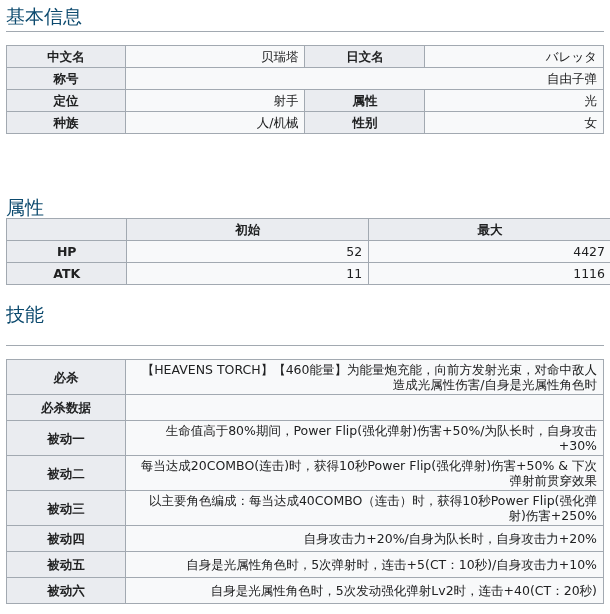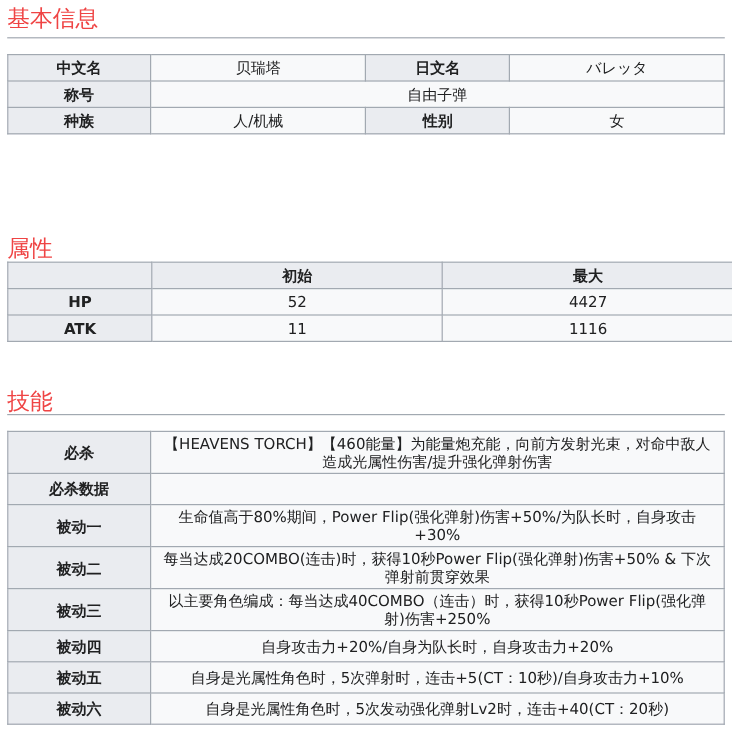--- a/index.html
+++ b/index.html
@@ -1,22 +1,22 @@
 <!DOCTYPE html>
 <html><head>
 <meta charset="utf-8">
 <style>
   html, body { margin:0; padding:0; background:#ffffff; }
   body { width:610px; height:614px; overflow:hidden; font-family:"DejaVu Sans", "Liberation Sans", sans-serif; color:#202122; position:relative; }
-  .section-title { position:absolute; left:6px; font-family:Liberation Sans, sans-serif; font-size:19px; color:#ef4444; line-height:24px; }
+  .section-title { position:absolute; left:6px; font-family:Liberation Sans, sans-serif; font-size:19px; color:#0c4a6e; line-height:24px; }
   .rule { position:absolute; left:6px; width:598px; height:1px; background:#a2a9b1; }
   table { position:absolute; left:6px; border-collapse:collapse; background:#f8f9fa; font-size:12.5px; }
   td, th { border:1px solid #a2a9b1; padding:0 6px; height:21px; line-height:15px;margin-left:32px; }
   th { background:#eaecf0; font-weight:bold; text-align:center; color:#202122; }
-  td { text-align:center; background:#f8f9fa; }
+  td { text-align:right; background:#f8f9fa; }
   .t3 td { padding-top:2px; padding-bottom:2px; }
 </style>
 </head>
 <body>
 
 <div class="section-title" style="top:5px;">基本信息</div>
 <div class="rule" style="top:31px;"></div>
 
 <table style="top:45px; width:598px;">
   <colgroup>
@@ -28,20 +28,26 @@
   <tbody>
       <tr>
     <th>中文名</th>
     <td>贝瑞塔</td>
     <th>日文名</th>
     <td>バレッタ</td>
   </tr>
   <tr>
     <th>称号</th>
     <td colspan="3">自由子弹</td>
+  </tr>
+  <tr>
+    <th>定位</th>
+    <td>射手</td>
+    <th>属性</th>
+    <td>光</td>
   </tr>
   <tr>
     <th>种族</th>
     <td>人/机械</td>
     <th>性别</th>
     <td>女</td>
   </tr>
 </tbody>
   </table>
 
@@ -66,32 +72,32 @@
     <td>4427</td>
   </tr>
   <tr>
     <th>ATK</th>
     <td>11</td>
     <td>1116</td>
   </tr>
 </tbody>
   </table>
 
-<div class="section-title" style="top:324px;">技能</div>
+<div class="section-title" style="top:303px;">技能</div>
 <div class="rule" style="top:345px;"></div>
 
 <table class="t3" style="top:359px; width:598px;">
   <colgroup>
       <col style="width:119px">
       <col style="width:479px">
     </colgroup>
   <tbody>
       <tr>
         <th>必杀</th>
-        <td>【HEAVENS TORCH】【460能量】为能量炮充能，向前方发射光束，对命中敌人造成光属性伤害/提升强化弹射伤害</td>
+        <td>【HEAVENS TORCH】【460能量】为能量炮充能，向前方发射光束，对命中敌人造成光属性伤害/自身是光属性角色时</td>
       </tr>
   <tr>
         <th>必杀数据</th>
         <td></td>
       </tr>
   <tr>
         <th>被动一</th>
         <td>生命值高于80%期间，Power Flip(强化弹射)伤害+50%/为队长时，自身攻击+30%</td>
       </tr>
   <tr>

